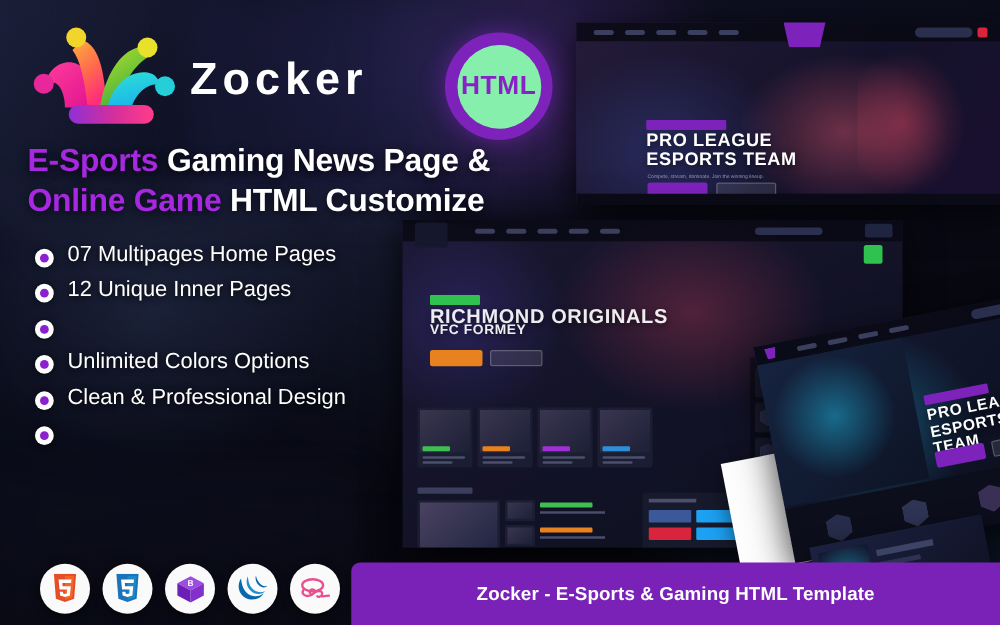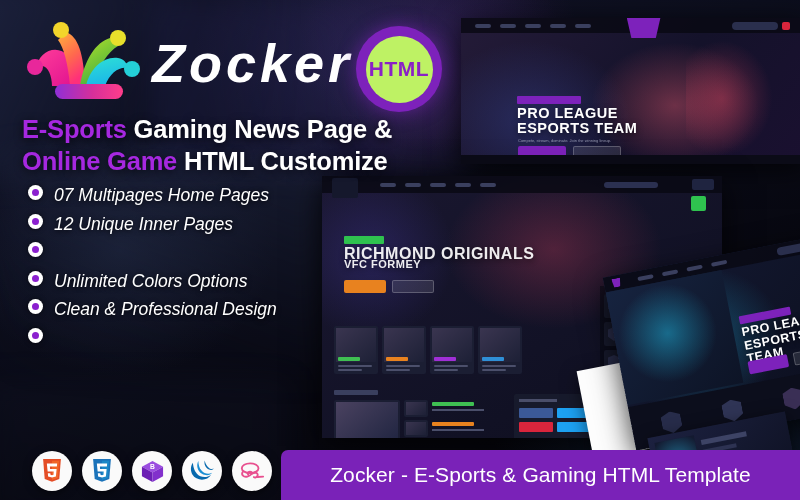--- a/index.html
+++ b/index.html
@@ -36,51 +36,51 @@
   .s5 { left:330px; top:20px; width:180px; height:160px;
         background: radial-gradient(circle at 50% 50%, rgba(150,60,190,.35), transparent 70%); }
   .s6 { left:-10px; top:380px; width:300px; height:140px;
         background: linear-gradient(10deg, rgba(10,12,24,.9), rgba(30,34,60,.35)); }
 
   
   .logo-wrap { position:absolute; left:22px; top:14px; display:flex; align-items:center; }
   .jester { width:118px; height:92px; position:relative; }
   .brand { margin-left:12px; padding-top:6px; }
   .brand-name {
-    font-size:54px; font-weight:700; color:#ffffff; letter-spacing:4px; line-height:1;font-style:italic;
+    font-size:36px; font-weight:700; color:#ffffff; letter-spacing:4px; line-height:1;
   }
   .brand-sub {
     font-size:14.5px; color:#e9e9f2; letter-spacing:5.2px; margin-top:6px; margin-left:3px;
     font-weight:400;
   }
 
   
   .html-badge {
     position:absolute; left:356px; top:26px; width:86px; height:86px; border-radius:50%;
     background:#7d22bb; display:flex; align-items:center; justify-content:center;
     box-shadow: 0 0 18px rgba(125,34,187,.55);
   }
   .html-badge .inner {
-    width:67px; height:67px; border-radius:50%; background:#bef264;
+    width:67px; height:67px; border-radius:50%; background:#86efac;
     display:flex; align-items:center; justify-content:center;
   }
   .html-badge .inner span {
     color:#8a21c6; font-size:21px; font-weight:700; letter-spacing:0.5px;
   }
 
   
   .headline { position:absolute; left:22px; top:113px; width:520px; }
   .headline .line { font-size:25.5px; font-weight:700; color:#ffffff; line-height:1.26; letter-spacing:-0.2px;
       text-shadow:0 2px 8px rgba(0,0,0,.7); }
   .accent { color:#a628e0; }
 
   
   .features { position:absolute; left:28px; top:185px; }
   .feature {
-    display:flex; align-items:flex-start; height:28.5px; margin-bottom:0px;font-style:italic;
+    display:flex; align-items:flex-end; height:28.5px; margin-bottom:0px;
   }
   .bullet {
     width:15px; height:15px; border-radius:50%; background:#ffffff;
     display:flex; align-items:center; justify-content:center; flex:0 0 auto;
     box-shadow:0 0 5px rgba(0,0,0,.6);
   }
   .bullet i { width:7px; height:7px; border-radius:50%; background:#8b20cf; display:block; }
   .feature-label {
     margin-left:11px; font-size:17.5px; color:#ffffff; font-weight:400; white-space:nowrap;
     text-shadow:0 1px 5px rgba(0,0,0,.85);
@@ -158,21 +158,21 @@
 
   
   .tech-row { position:absolute; left:32px; top:451px; display:flex; gap:10px; }
   .tech { width:40px; height:40px; border-radius:50%; background:#fafafa;
           display:flex; align-items:center; justify-content:center; box-shadow:0 2px 8px rgba(0,0,0,.55); }
   .footer-bar {
     position:absolute; left:281px; top:450px; right:0; height:50px;
     background:#7a22b8; border-top-left-radius:7px;
     display:flex; align-items:center; justify-content:center;
   }
-  .footer-bar span { color:#fff; font-size:21px; font-weight:400; letter-spacing:.1px; }
+  .footer-bar span { color:#fff; font-size:15px; font-weight:700; letter-spacing:.1px; }
 </style>
 </head>
 <body>
 
 <div class="stage">
 
   <div class="bg-streak s1"></div>
   <div class="bg-streak s2"></div>
   <div class="bg-streak s3"></div>
   <div class="bg-streak s4"></div>

